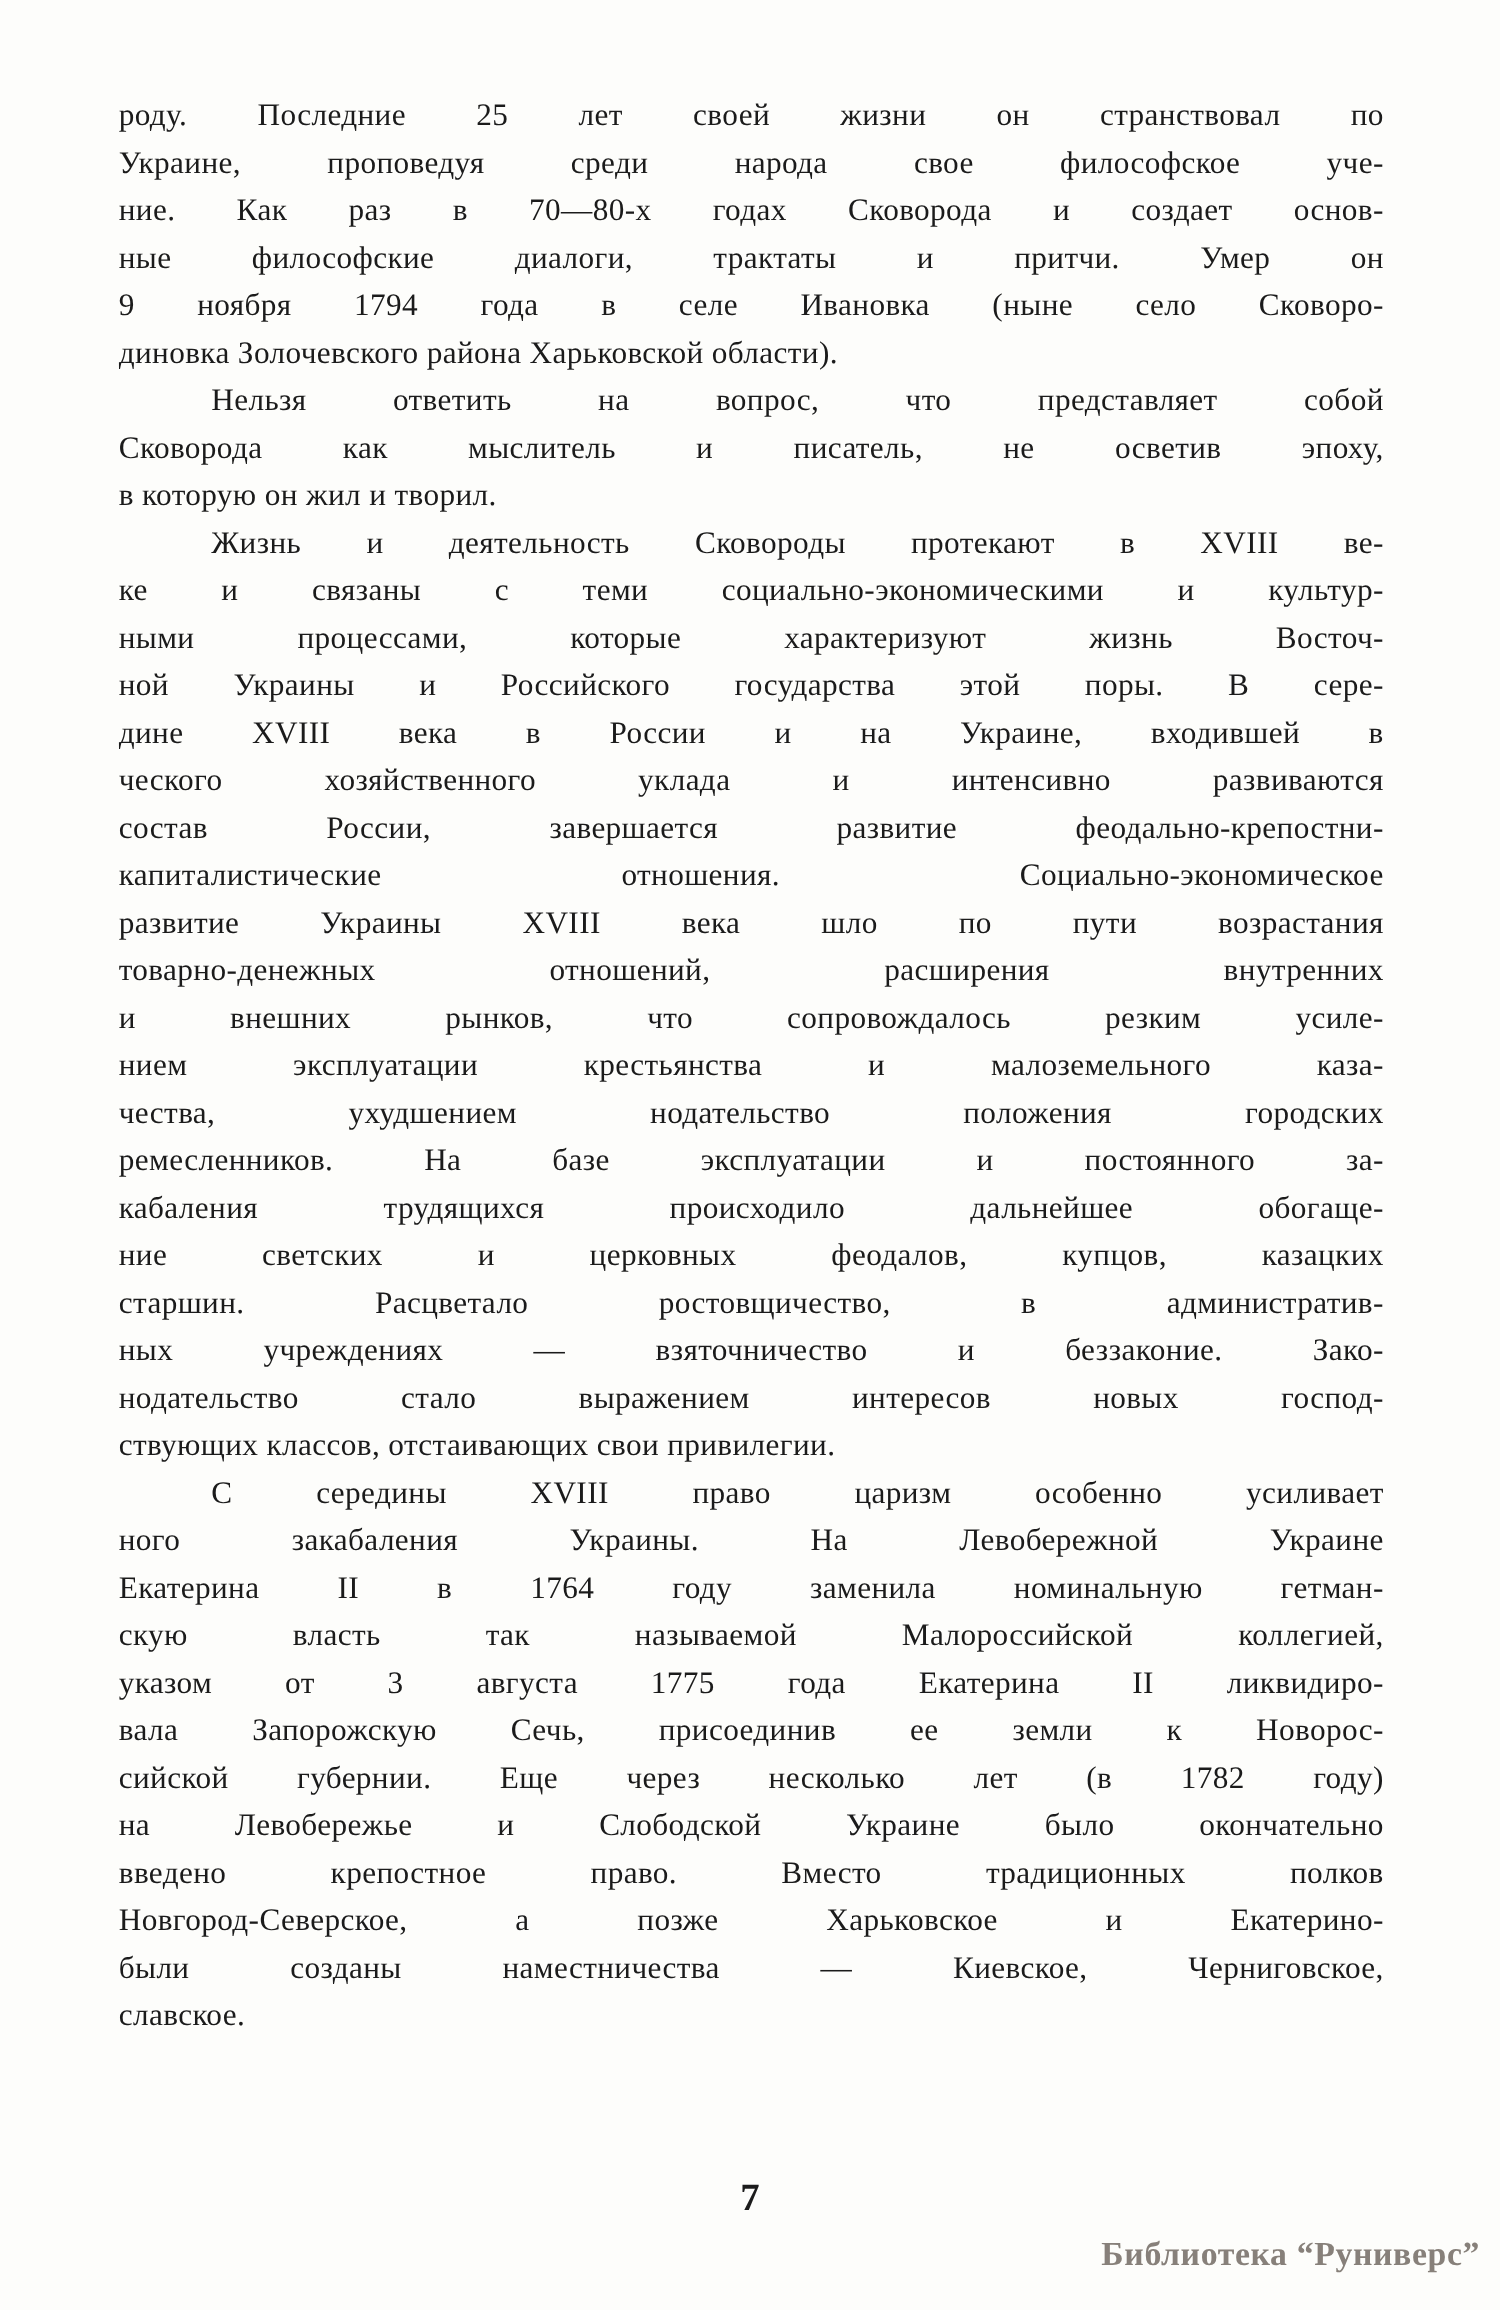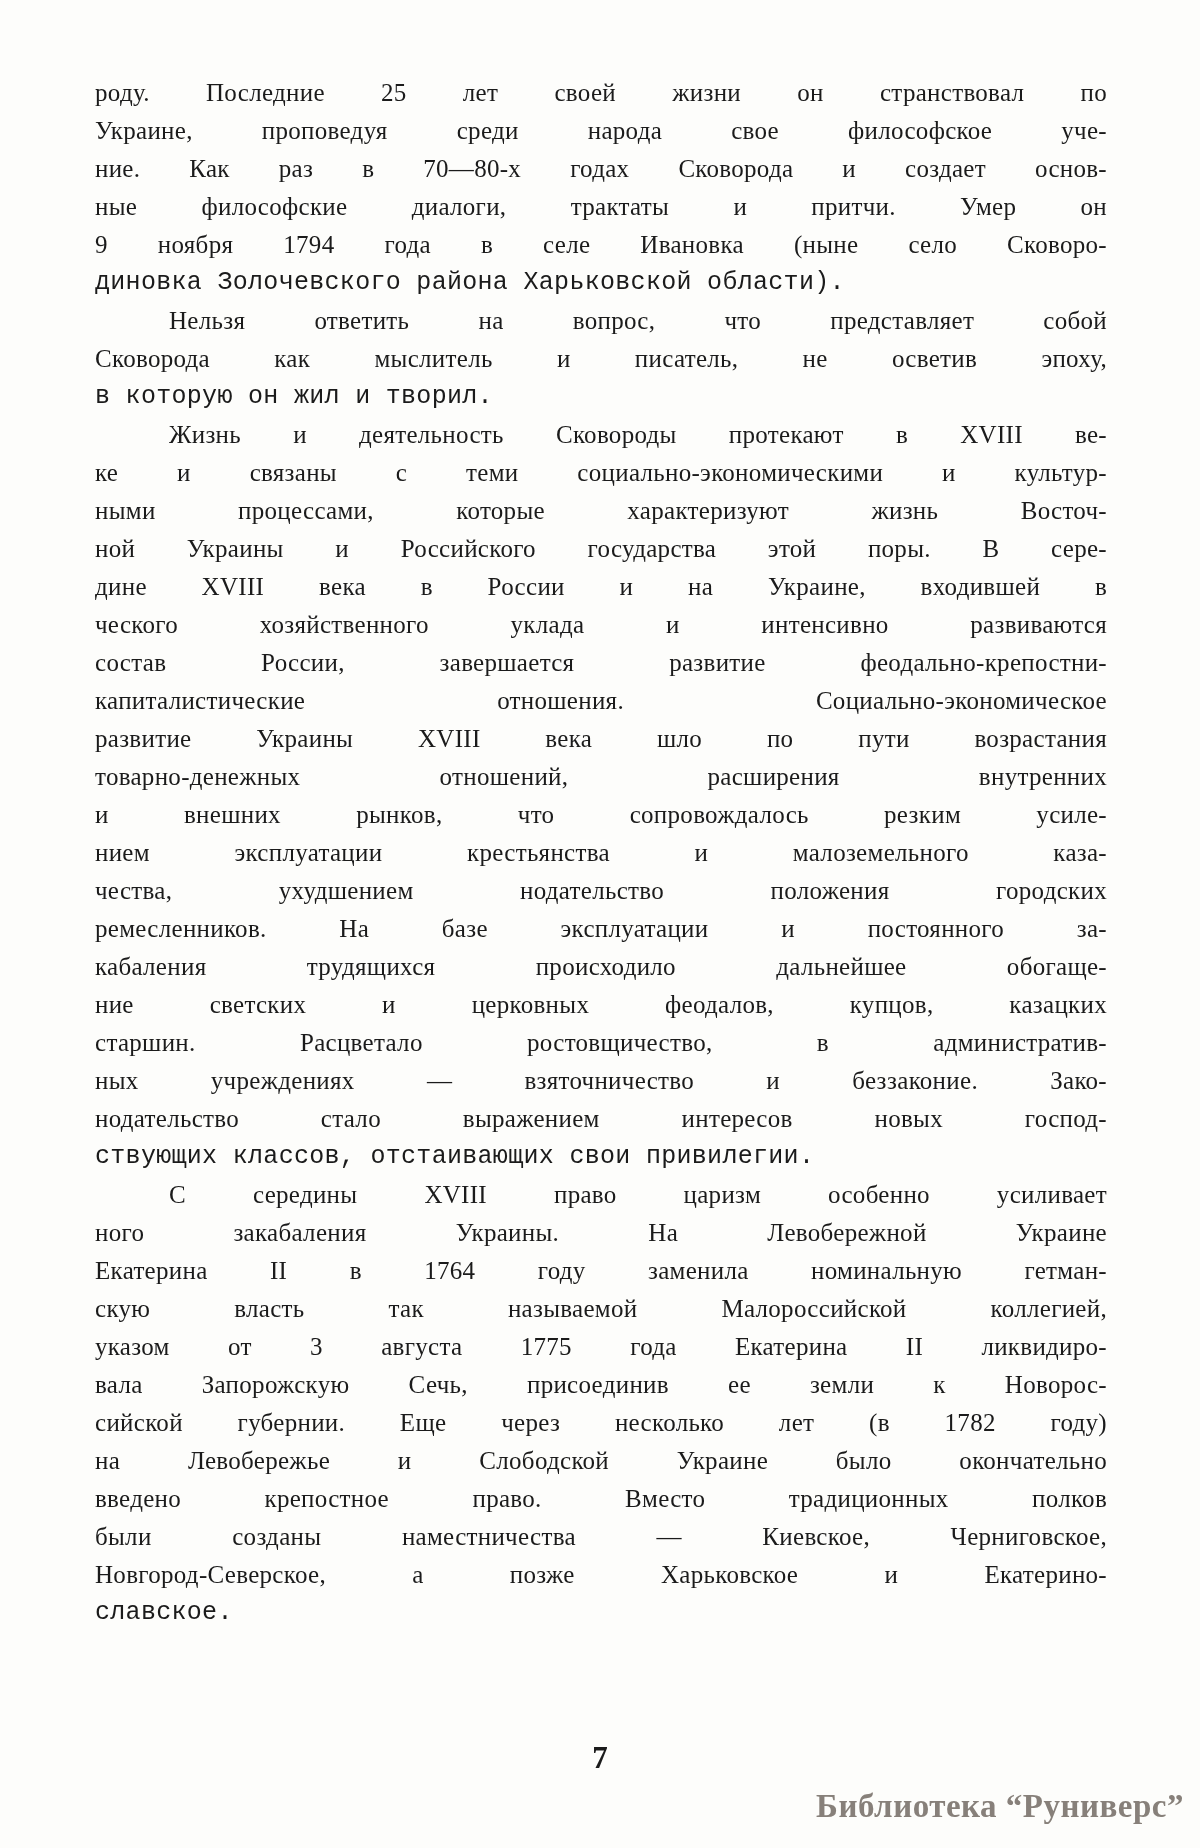--- a/index.html
+++ b/index.html
@@ -30,41 +30,40 @@
   .line {
     text-align: justify;
     text-align-last: justify;
     -moz-text-align-last: justify;
     white-space: normal;
     overflow: hidden;
     height: 38px;
   }
   .line.last {
     text-align-last: left;
-    font-family: Liberation Mono, monospace;
     -moz-text-align-last: left;
   }
   .para.indent .line:first-child {
     text-indent: 74px;
   }
   .page-number {
     position: absolute;
     left: 0;
     top: 1740px;
     width: 1200px;
     text-align: center;
     font-size: 31px;
     font-weight: 600;
     color: var(--ink, #1b1b1b);
   }
   .watermark {
     position: absolute;
     right: 16px;
     top: 1788px;
-    font-size: 33px;
+    font-size: 27px;
     font-weight: bold;
     letter-spacing: 0.5px;
     color: var(--wm, #87807a);
   }
 </style>
 </head>
 <body>
 
 <div class="page">
   <div class="text-block">
@@ -106,20 +105,20 @@
       <div class="para indent">
         <div class="line">С середины XVIII право царизм особенно усиливает</div>
         <div class="line">ного закабаления Украины. На Левобережной Украине</div>
         <div class="line">Екатерина II в 1764 году заменила номинальную гетман-</div>
         <div class="line">скую власть так называемой Малороссийской коллегией,</div>
         <div class="line">указом от 3 августа 1775 года Екатерина II ликвидиро-</div>
         <div class="line">вала Запорожскую Сечь, присоединив ее земли к Новорос-</div>
         <div class="line">сийской губернии. Еще через несколько лет (в 1782 году)</div>
         <div class="line">на Левобережье и Слободской Украине было окончательно</div>
         <div class="line">введено крепостное право. Вместо традиционных полков</div>
+        <div class="line">Новгород-Северское, а позже Харьковское и Екатерино-</div>
         <div class="line">были созданы наместничества — Киевское, Черниговское,</div>
-        <div class="line">Новгород-Северское, а позже Харьковское и Екатерино-</div>
         <div class="line last">славское.</div>
       </div>
     </div>
   <div class="page-number">7</div>
   <div class="watermark">Библиотека “Руниверс”</div>
 </div>
 
 </body></html>

